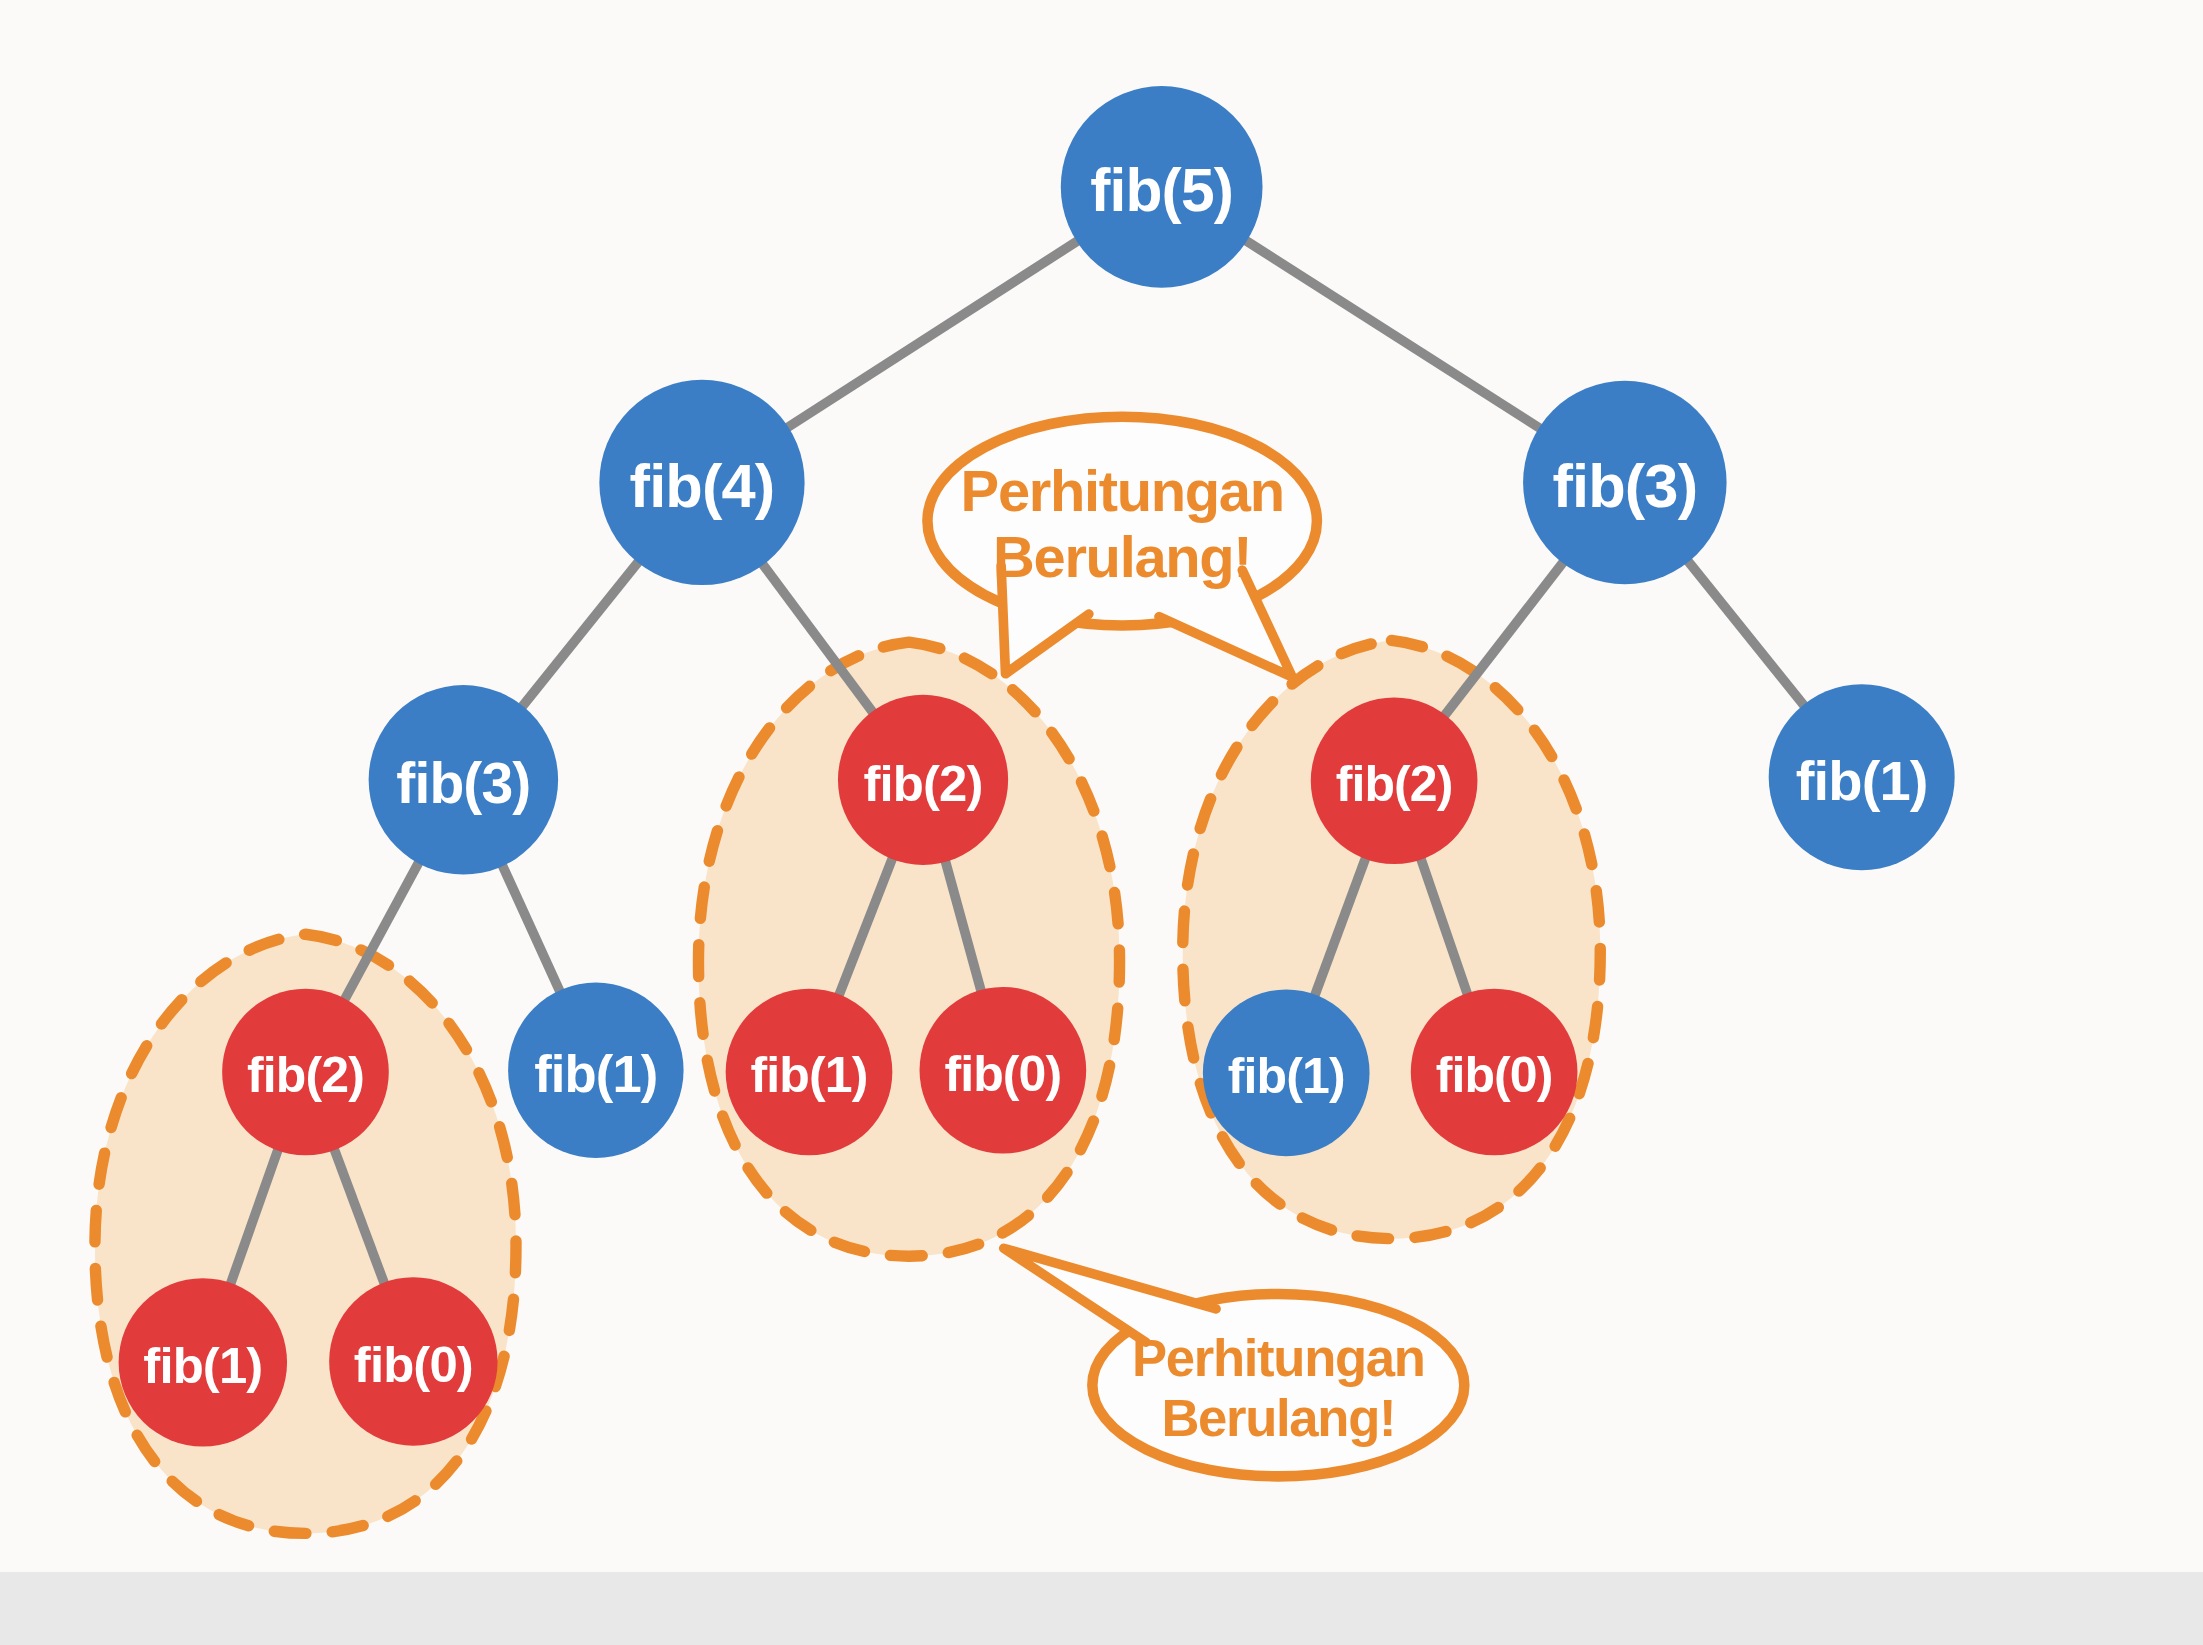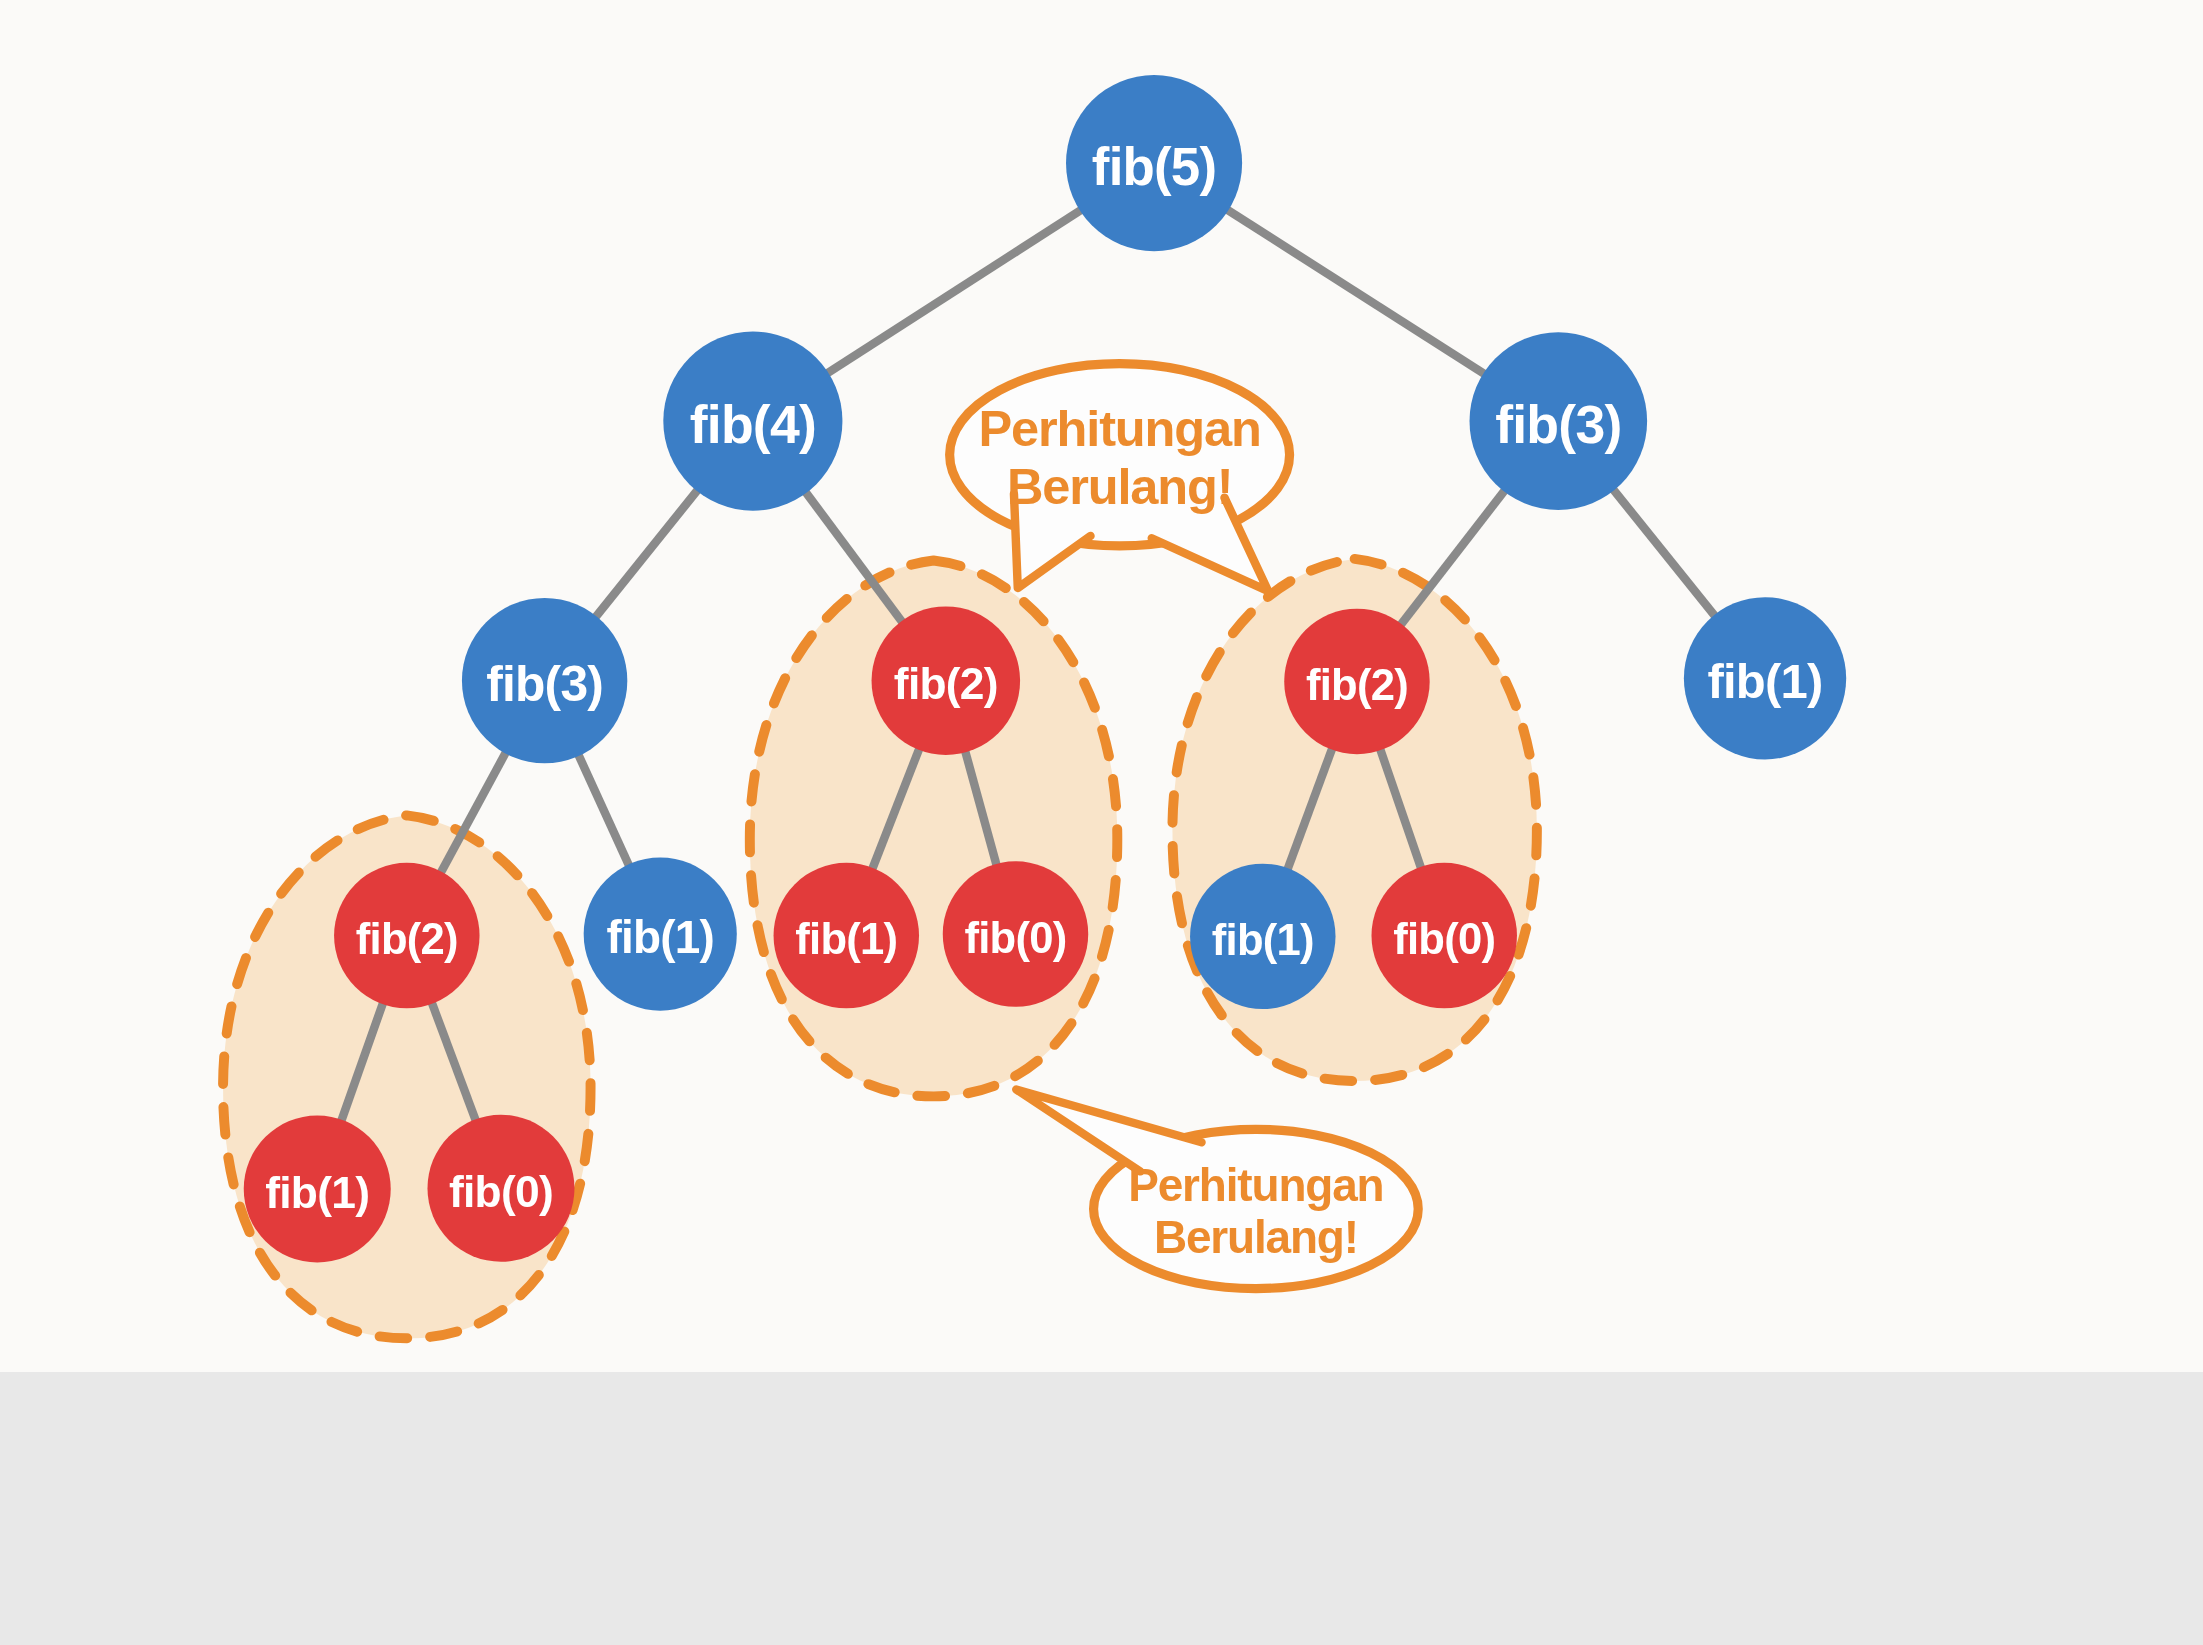--- a/index.html
+++ b/index.html
@@ -1,18 +1,18 @@
 <!DOCTYPE html>
 <html style="font-size:14.7px"><head>
 <meta charset="utf-8">
 <style>
   html,body{margin:0;padding:0;background:#e8e8e8;}
   .stage{
     position:relative;
-    width:2204px;height:1372px;
+    width:2204px;height:1572px;
     background:#fbfaf8;
     overflow:hidden;
     font-family:"Liberation Sans","DejaVu Sans",sans-serif;
   }
   svg{display:block;width:100%;height:100%;}
   .node-label{
     font-family:"Liberation Sans","DejaVu Sans",sans-serif;
     font-weight:700;
     letter-spacing:-1px;
   }

